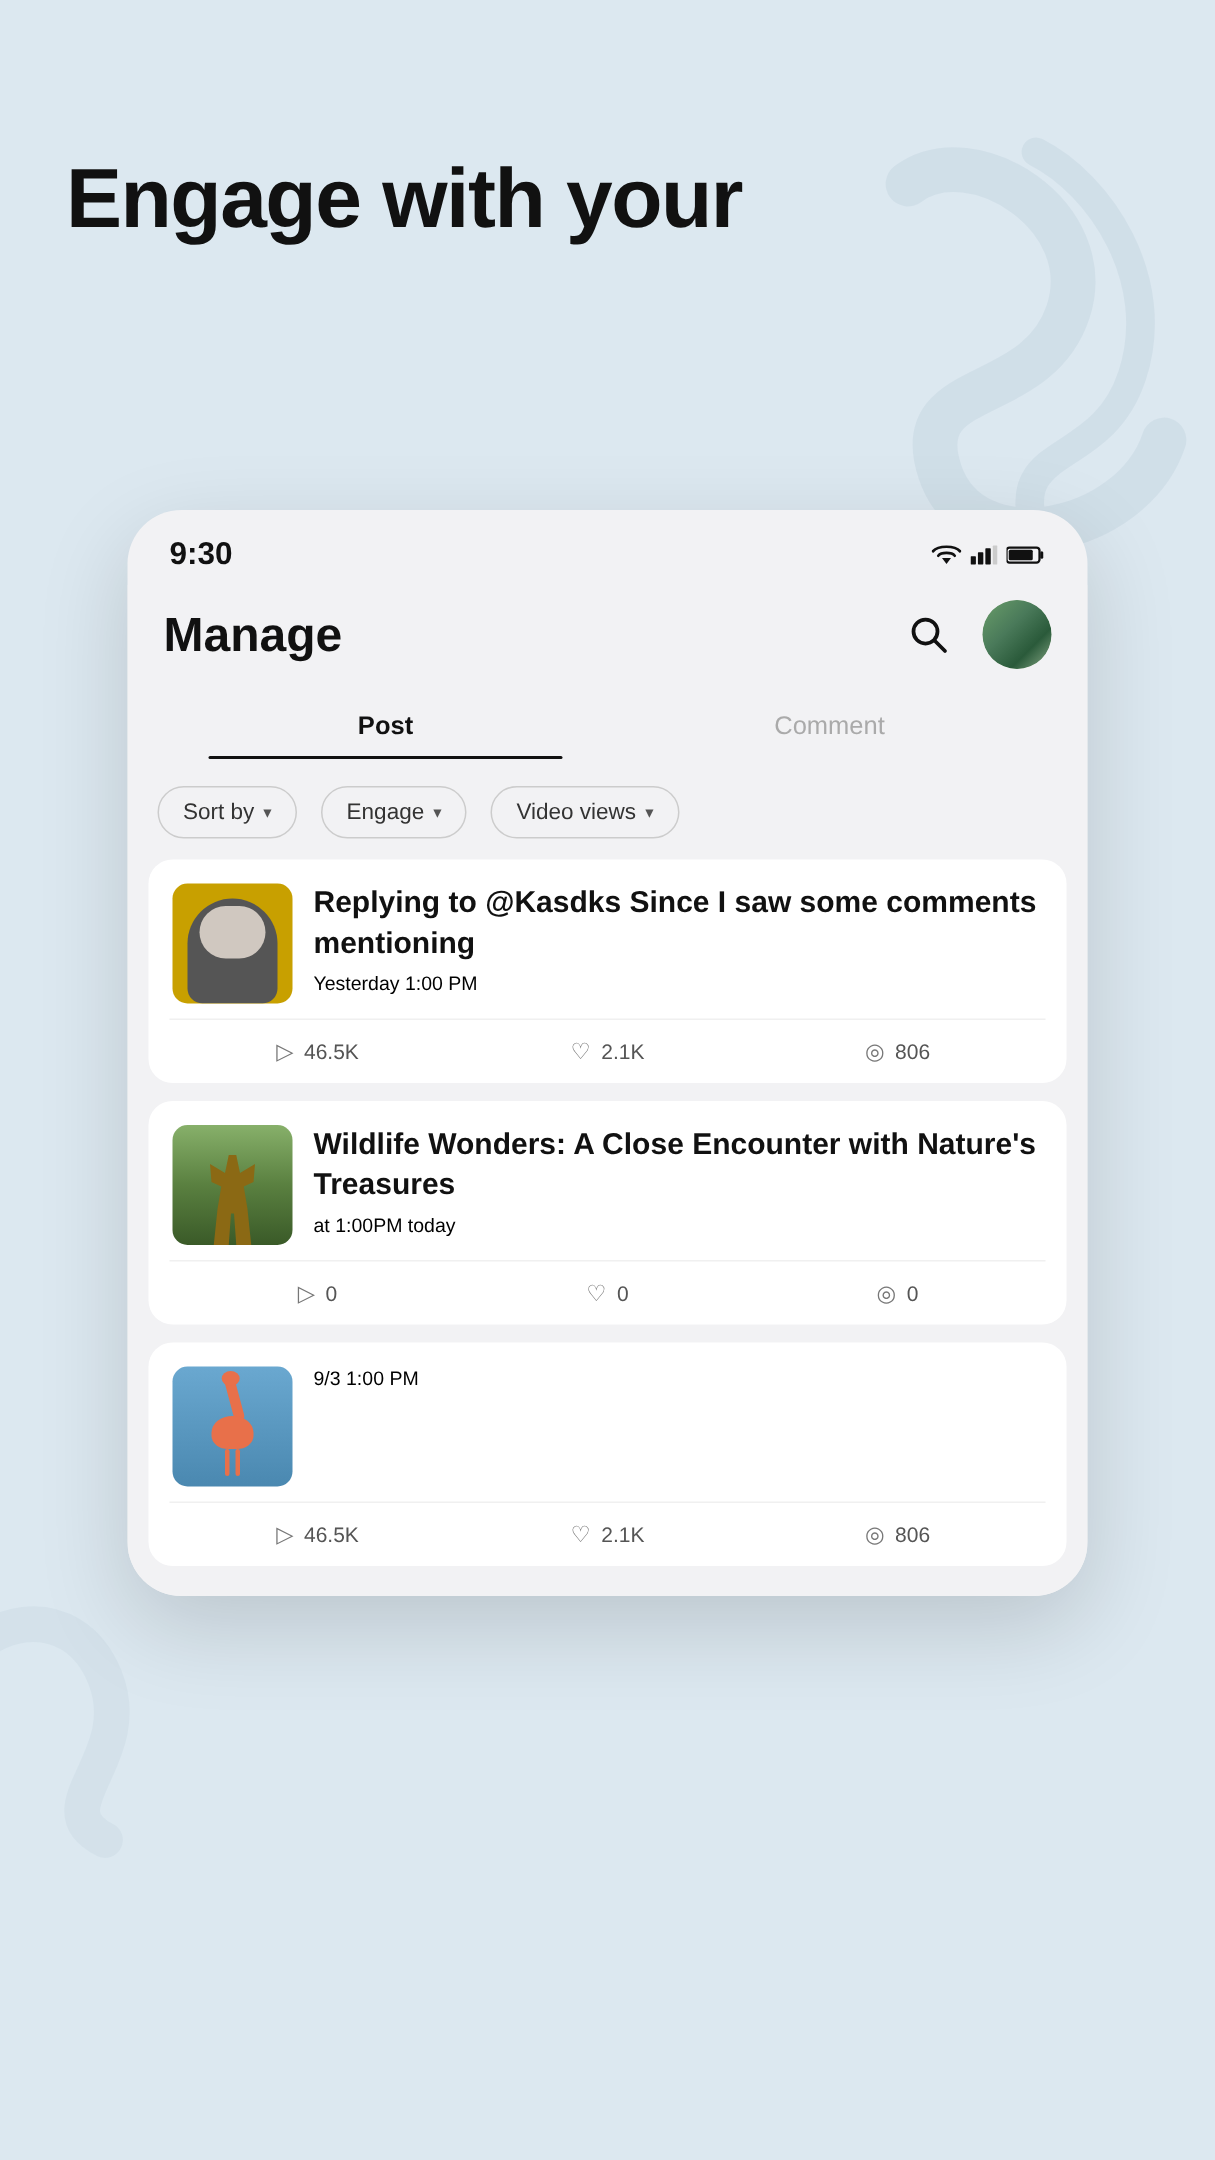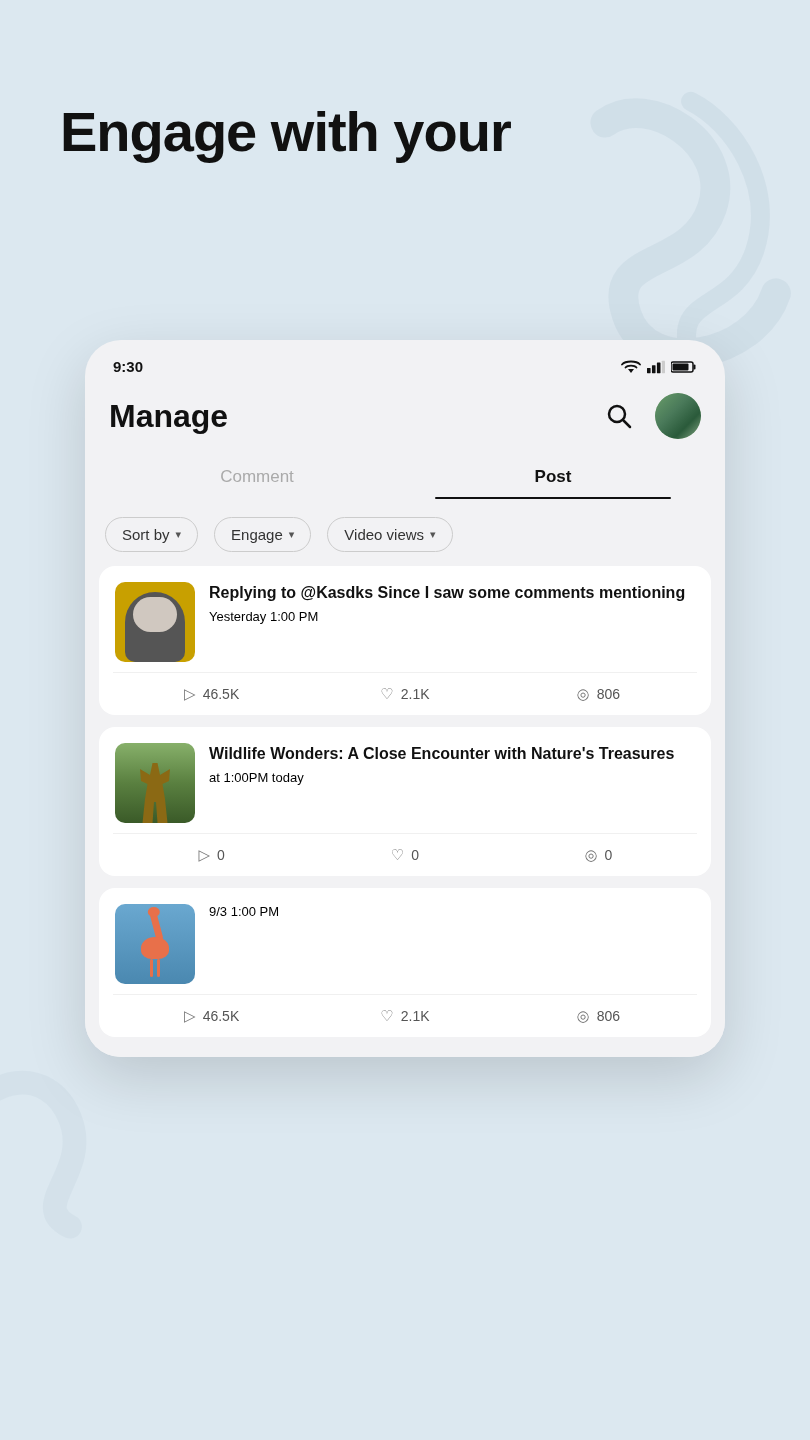--- a/index.html
+++ b/index.html
@@ -33,21 +33,21 @@
       bottom: 200px;
       left: -60px;
       width: 260px;
       height: 200px;
       opacity: 0.13;
     }
 
     .headline {
       position: absolute;
       top: 100px;
-      left: 60px;
+      left: 44px;
       font-size: 56px;
       font-weight: 800;
       color: #111;
       line-height: 1.15;
       letter-spacing: -1px;
     }
 
     .phone-card {
       position: absolute;
       top: 340px;
@@ -61,21 +61,21 @@
 
     
     .status-bar {
       display: flex;
       justify-content: space-between;
       align-items: center;
       padding: 18px 28px 8px;
     }
 
     .status-time {
-      font-size: 15px;
+      font-size: 21px;
       font-weight: 600;
       color: #111;
     }
 
     .status-icons {
       display: flex;
       align-items: center;
       gap: 6px;
     }
 
@@ -342,21 +342,21 @@
       height: 18px;
       background: #e8704a;
       border-radius: 2px;
     }
 
     .post-info {
       flex: 1;
     }
 
     .post-title {
-      font-size: 16px;
+      font-size: 20px;
       font-weight: 600;
       color: #111;
       line-height: 1.35;
       margin-bottom: 5px;
     }
 
     .post-time {
       font-size: 13px;
       color: #000000;
     }
@@ -442,25 +442,25 @@
           <line x1="18.5" y1="18.5" x2="25" y2="25" stroke="#111" stroke-width="2.5" stroke-linecap="round"></line>
         </svg>
       </div>
       <div class="avatar-btn">
         <div class="avatar-inner"></div>
       </div>
     </div>
   </div>
 
   <div class="tabs">
+    <div class="tab active">
+      <span>Post</span>
+    </div>
     <div class="tab inactive">
       <span>Comment</span>
-    </div>
-    <div class="tab active">
-      <span>Post</span>
     </div>
   </div>
 
   <div class="filters">
     <div class="filter-btn">
       <span>Sort by</span>
       <span class="filter-chevron">▾</span>
     </div>
     <div class="filter-btn">
       <span>Engage</span>

